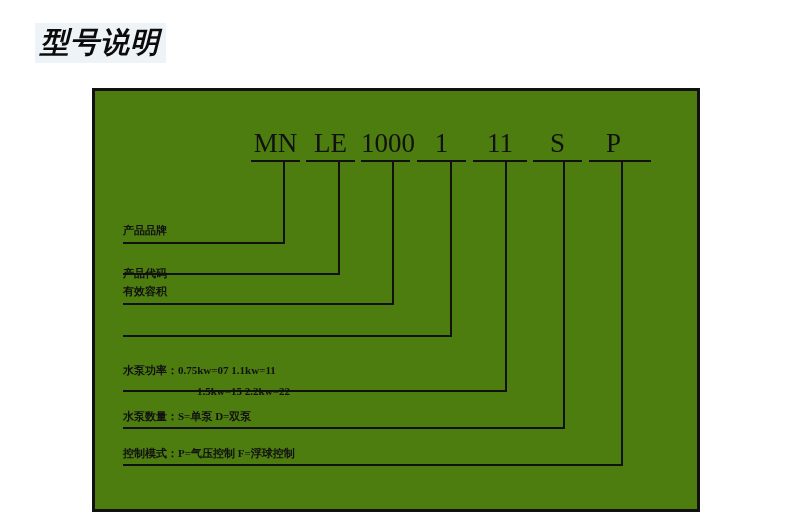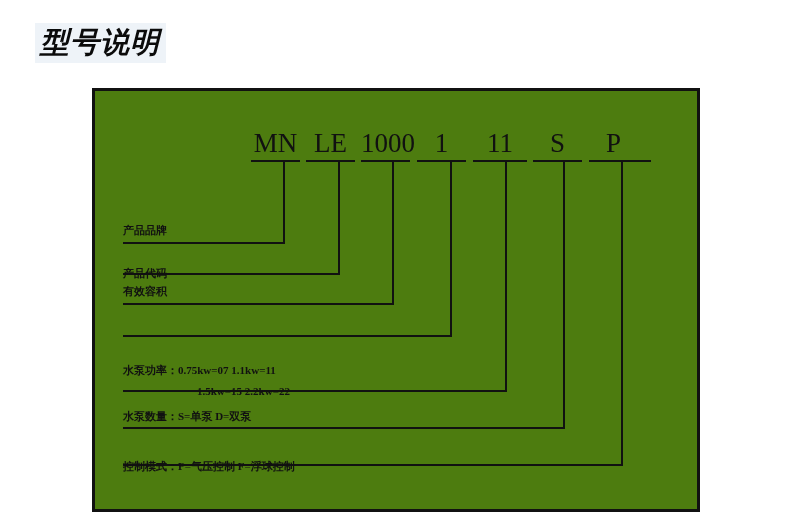--- a/index.html
+++ b/index.html
@@ -147,17 +147,17 @@
 
   <div class="label" style="top:269px;">
     <span>水泵功率：</span><span class="val">0.75kw=07  1.1kw=11</span>
     <span class="l2 val">1.5kw=15   2.2kw=22</span>
   </div>
 
   <div class="label" style="top:315px;">
     <span>水泵数量：</span><span class="val">S=单泵    D=双泵</span>
   </div>
 
-  <div class="label" style="top:365px;">
+  <div class="label" style="top:352px;">
     <span>控制模式：</span><span class="val">P=气压控制  F=浮球控制</span>
   </div>
 
 </div>
 
 </body></html>

